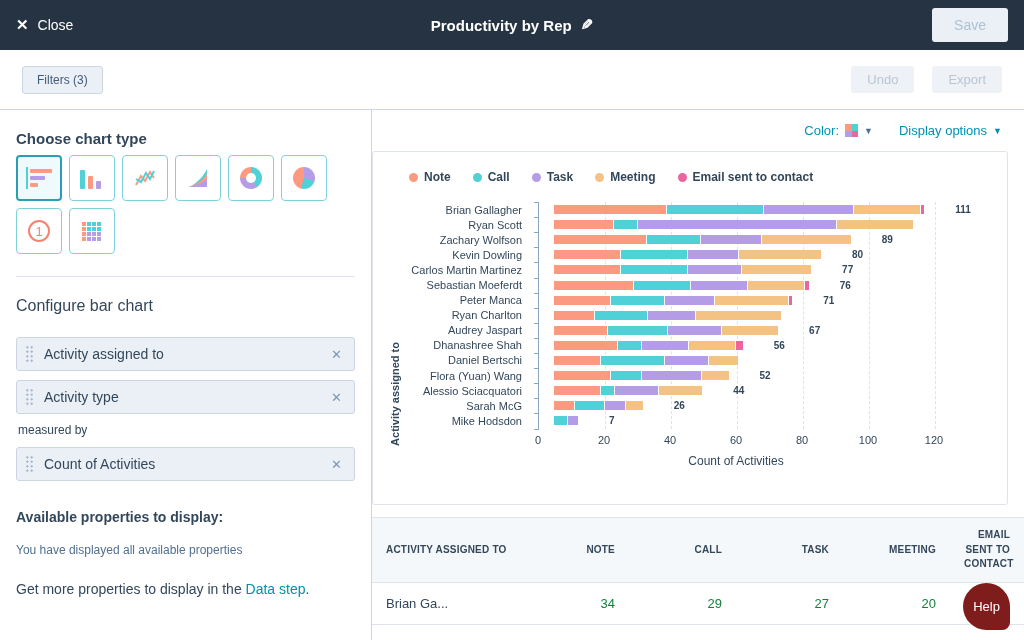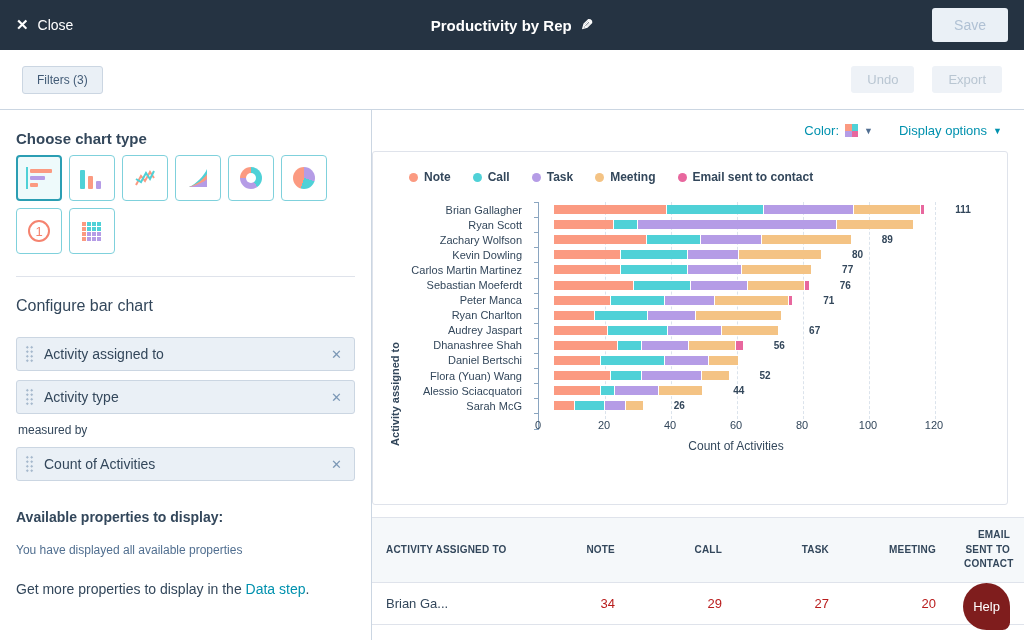--- a/index.html
+++ b/index.html
@@ -86,21 +86,21 @@
   .xlabel { margin-left:145px; width:396px; text-align:center; font-size:12px; color:#33475b; margin-top:4px; }
 
   
   .data-table { width:100%; border-collapse:collapse; table-layout:fixed; }
   .data-table thead th { background:#f5f8fa; border-top:1px solid #dfe3eb; border-bottom:1px solid #dfe3eb; font-size:10px; font-weight:bold; color:#33475b; text-transform:uppercase; padding:10px 14px; line-height:1.45; letter-spacing:.2px; }
   .data-table th.name-col { text-align:left; width:150px; }
   .data-table th.num-col { text-align:right; width:107px; }
   .data-table th.email-col { text-align:right; }
   .data-table td { font-size:13px; padding:13px 14px; border-bottom:1px solid #dfe3eb; }
   .data-table td.name-cell { color:#33475b; text-align:left; }
-  .data-table td.num-cell { color:#b91c1c; text-align:right; }
+  .data-table td.num-cell { color:#15803d; text-align:right; }
 
   .help-btn { position:fixed; right:14px; bottom:10px; width:47px; height:47px; background:#7f1d1d; color:#fff; font-size:13px; display:flex; align-items:center; justify-content:center; border-radius:50% 50% 16% 50%; cursor:pointer; z-index:10; }
 </style>
 </head>
 <body>
 
 <header class="topbar">
   <div class="close-btn">
     <span class="close-x">✕</span>
     <span>Close</span>
@@ -416,20 +416,28 @@
             </div>
             <div class="chart-row">
               <div class="cat-label">Sarah McG</div>
               <div class="bar">
                 <span class="seg" style="width: 19.8px; background: rgb(251, 154, 129);"></span>
                 <span class="seg" style="width: 29.7px; background: rgb(79, 209, 215);"></span>
                 <span class="seg" style="width: 19.8px; background: rgb(181, 156, 230);"></span>
                 <span class="seg" style="width: 16.5px; background: rgb(244, 195, 132);"></span>
               </div>
               <span class="total">26</span>
+            </div>
+            <div class="chart-row">
+              <div class="cat-label">Mike Hodsdon</div>
+              <div class="bar">
+                <span class="seg" style="width: 13.2px; background: rgb(79, 209, 215);"></span>
+                <span class="seg" style="width: 9.9px; background: rgb(181, 156, 230);"></span>
+              </div>
+              <span class="total">7</span>
             </div>
           </div>
         <div class="x-axis">
             <span class="xtick" style="left: 0px;">0</span>
             <span class="xtick" style="left: 66px;">20</span>
             <span class="xtick" style="left: 132px;">40</span>
             <span class="xtick" style="left: 198px;">60</span>
             <span class="xtick" style="left: 264px;">80</span>
             <span class="xtick" style="left: 330px;">100</span>
             <span class="xtick" style="left: 396px;">120</span>

